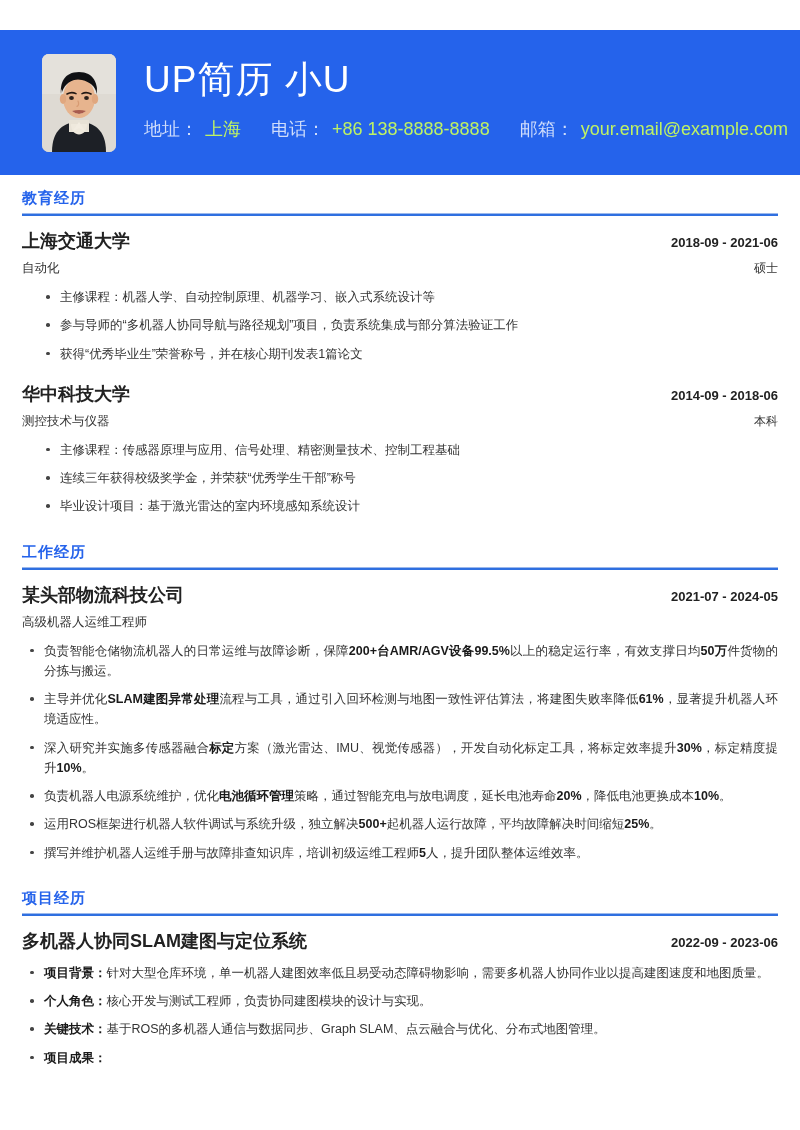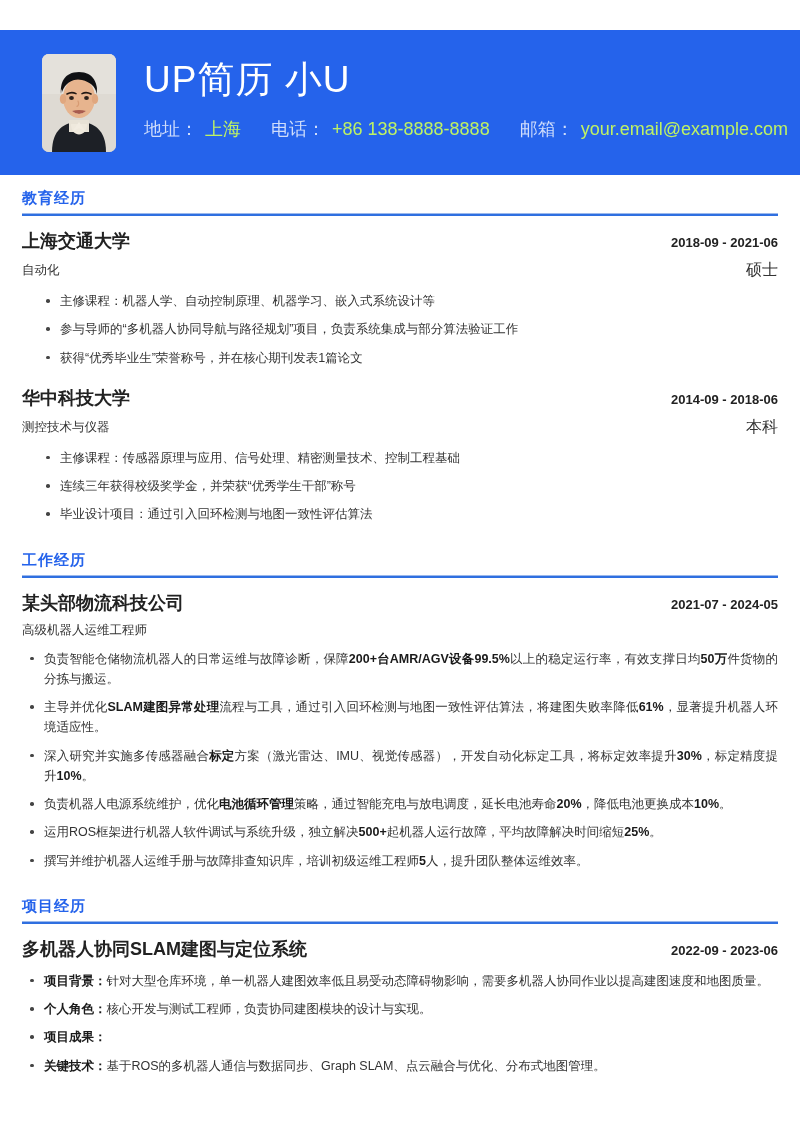--- a/index.html
+++ b/index.html
@@ -77,21 +77,21 @@
   }
   .entry-title { font-size: 18px; font-weight: bold; color: #222; }
   .entry-date { font-size: 13px; font-weight: bold; color: #222; white-space: nowrap; }
   .entry-sub-row {
     display: flex;
     justify-content: space-between;
     align-items: center;
     margin-top: 7px;
   }
   .entry-sub { font-size: 12.5px; color: #333; }
-  .entry-meta { font-size: 16px; color: #333; white-space: nowrap; }
+  .entry-meta { font-size: 12px; color: #333; white-space: nowrap; }
 
   ul.bullets { list-style: none; margin-top: 10px; }
   ul.bullets.edu { padding-left: 20px; }
   ul.bullets.work { padding-left: 4px; }
   ul.bullets li {
     position: relative;
     padding-left: 18px;
     font-size: 12.5px;
     line-height: 1.62;
     color: #333;
@@ -185,21 +185,21 @@
           <span class="entry-title">华中科技大学</span>
           <span class="entry-date">2014-09 - 2018-06</span>
         </div>
         <div class="entry-sub-row">
           <span class="entry-sub">测控技术与仪器</span>
           <span class="entry-meta">本科</span>
         </div>
         <ul class="bullets edu">
           <li>主修课程：传感器原理与应用、信号处理、精密测量技术、控制工程基础</li>
           <li>连续三年获得校级奖学金，并荣获“优秀学生干部”称号</li>
-          <li>毕业设计项目：通过引入回环检测与地图一致性评估算法</li>
+          <li>毕业设计项目：基于激光雷达的室内环境感知系统设计</li>
         </ul>
       </div>
     </div>
 
     <div class="section sec-gap">
       <div class="section-title">工作经历</div>
       <div class="section-rule"></div>
 
       <div class="entry">
         <div class="entry-row">
@@ -225,20 +225,20 @@
       <div class="section-rule"></div>
 
       <div class="entry">
         <div class="entry-row">
           <span class="entry-title">多机器人协同SLAM建图与定位系统</span>
           <span class="entry-date">2022-09 - 2023-06</span>
         </div>
         <ul class="bullets work">
             <li><b>项目背景：</b><span>针对大型仓库环境，单一机器人建图效率低且易受动态障碍物影响，需要多机器人协同作业以提高建图速度和地图质量。</span></li>
             <li><b>个人角色：</b><span>核心开发与测试工程师，负责协同建图模块的设计与实现。</span></li>
+            <li><b>关键技术：</b><span>基于ROS的多机器人通信与数据同步、Graph SLAM、点云融合与优化、分布式地图管理。</span></li>
             <li><b>项目成果：</b></li>
-            <li><b>关键技术：</b><span>基于ROS的多机器人通信与数据同步、Graph SLAM、点云融合与优化、分布式地图管理。</span></li>
           </ul>
       </div>
     </div>
 
   </div>
 </div>
 
 </body></html>

